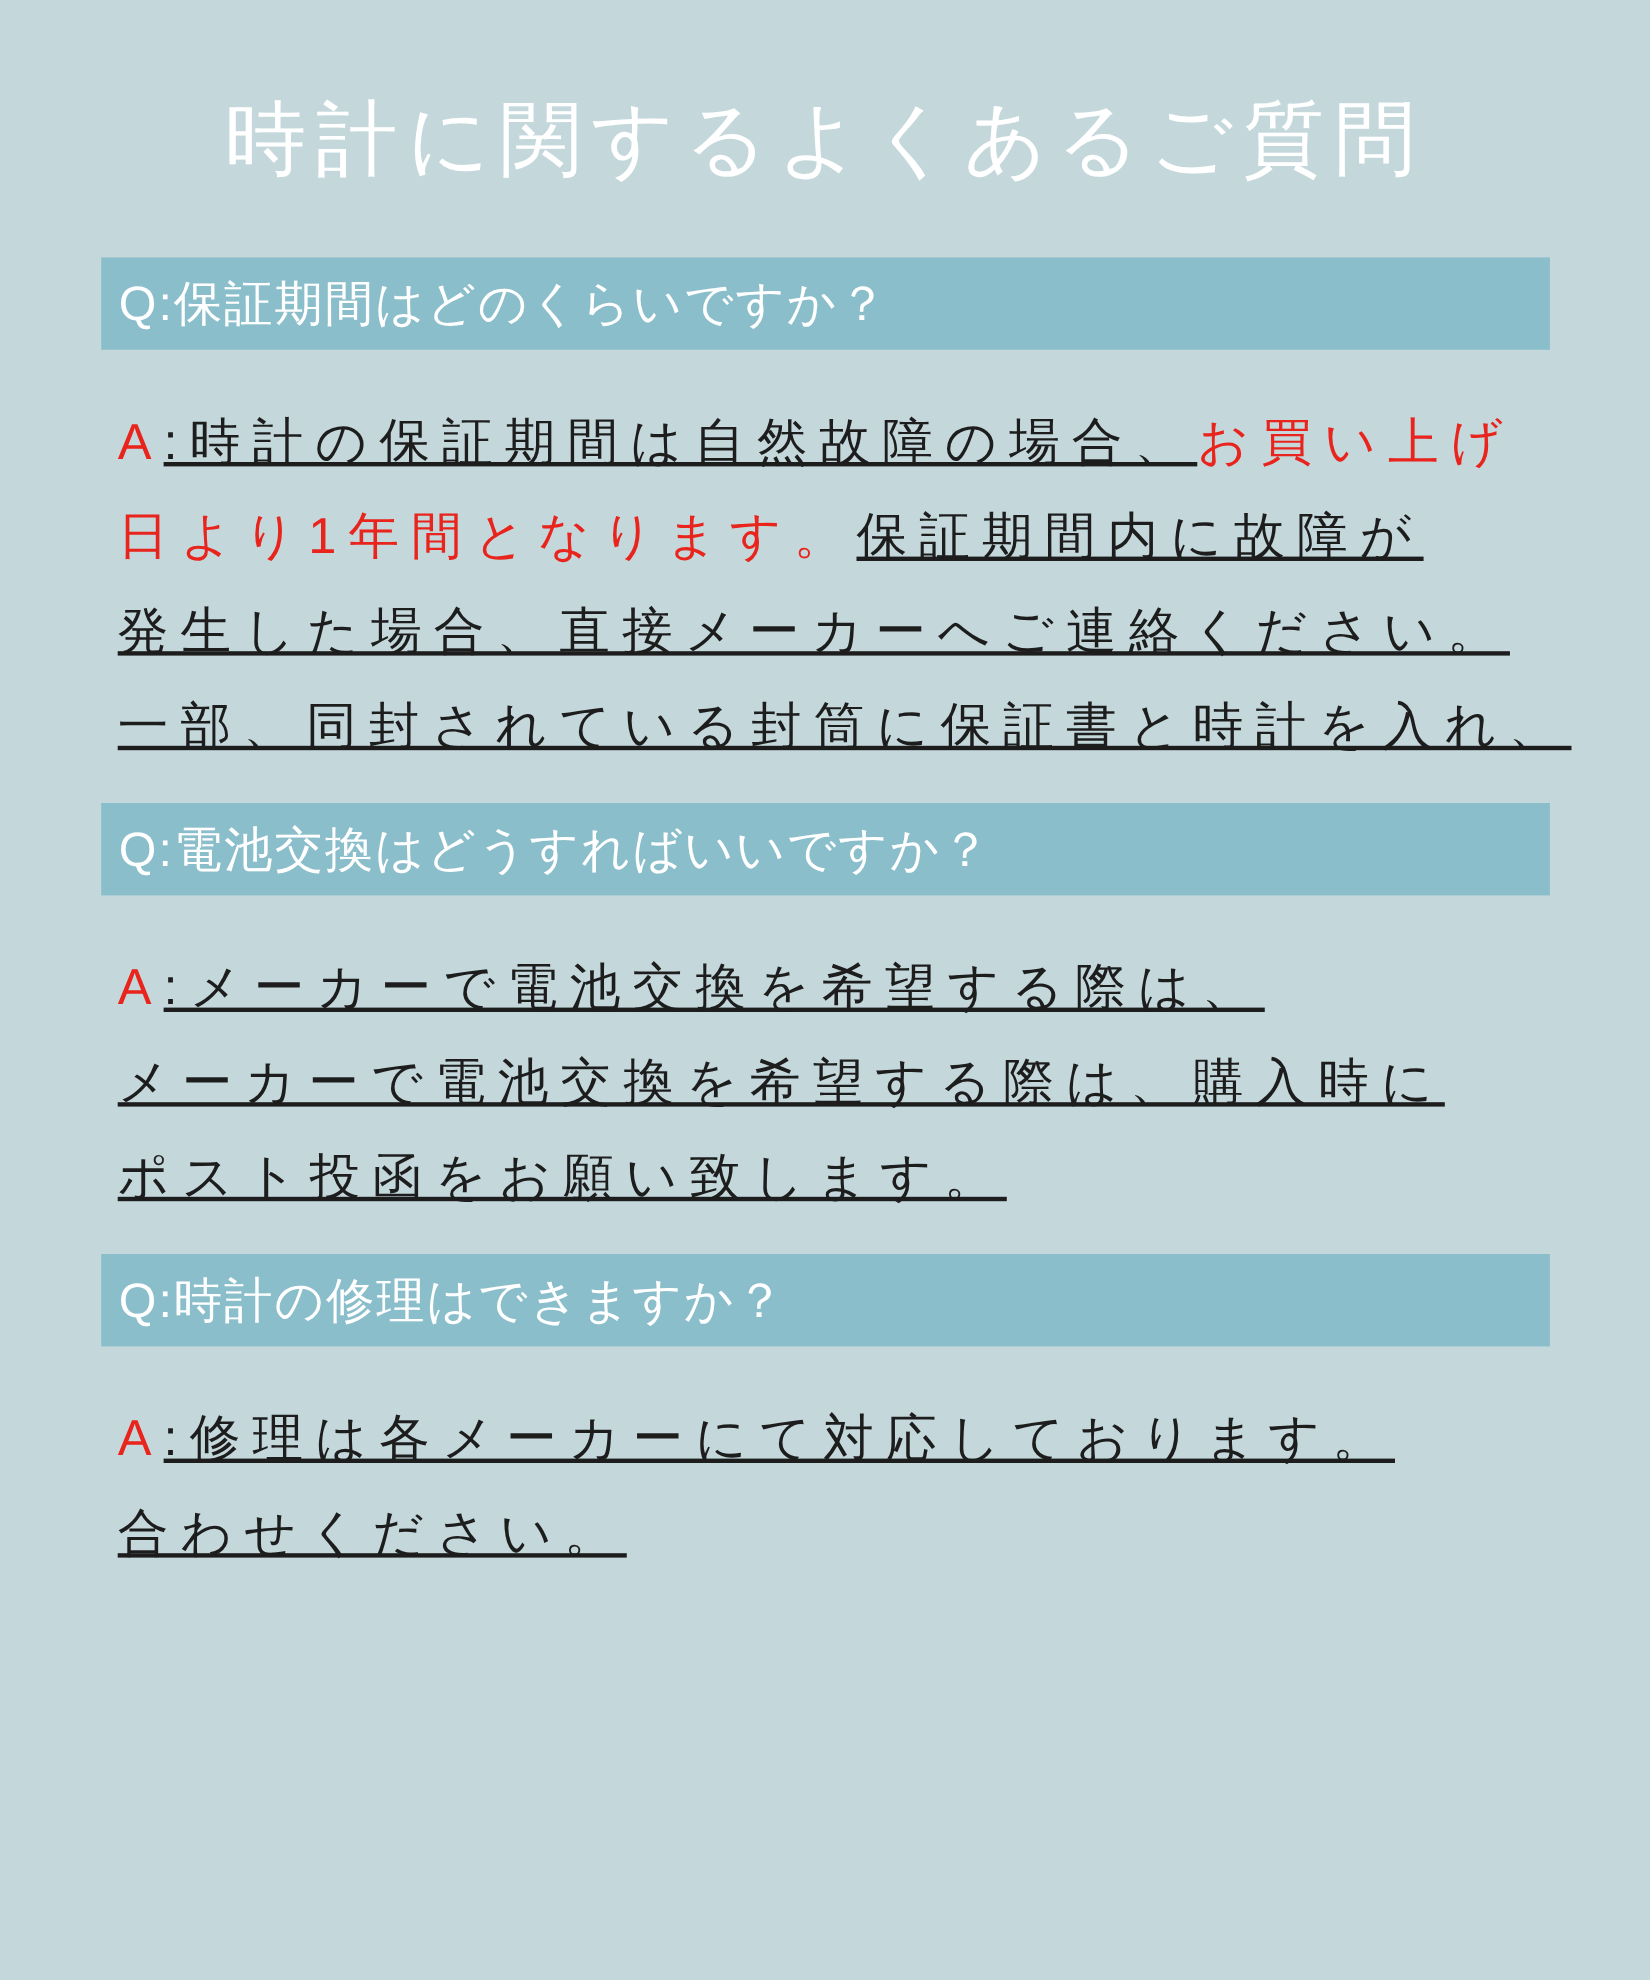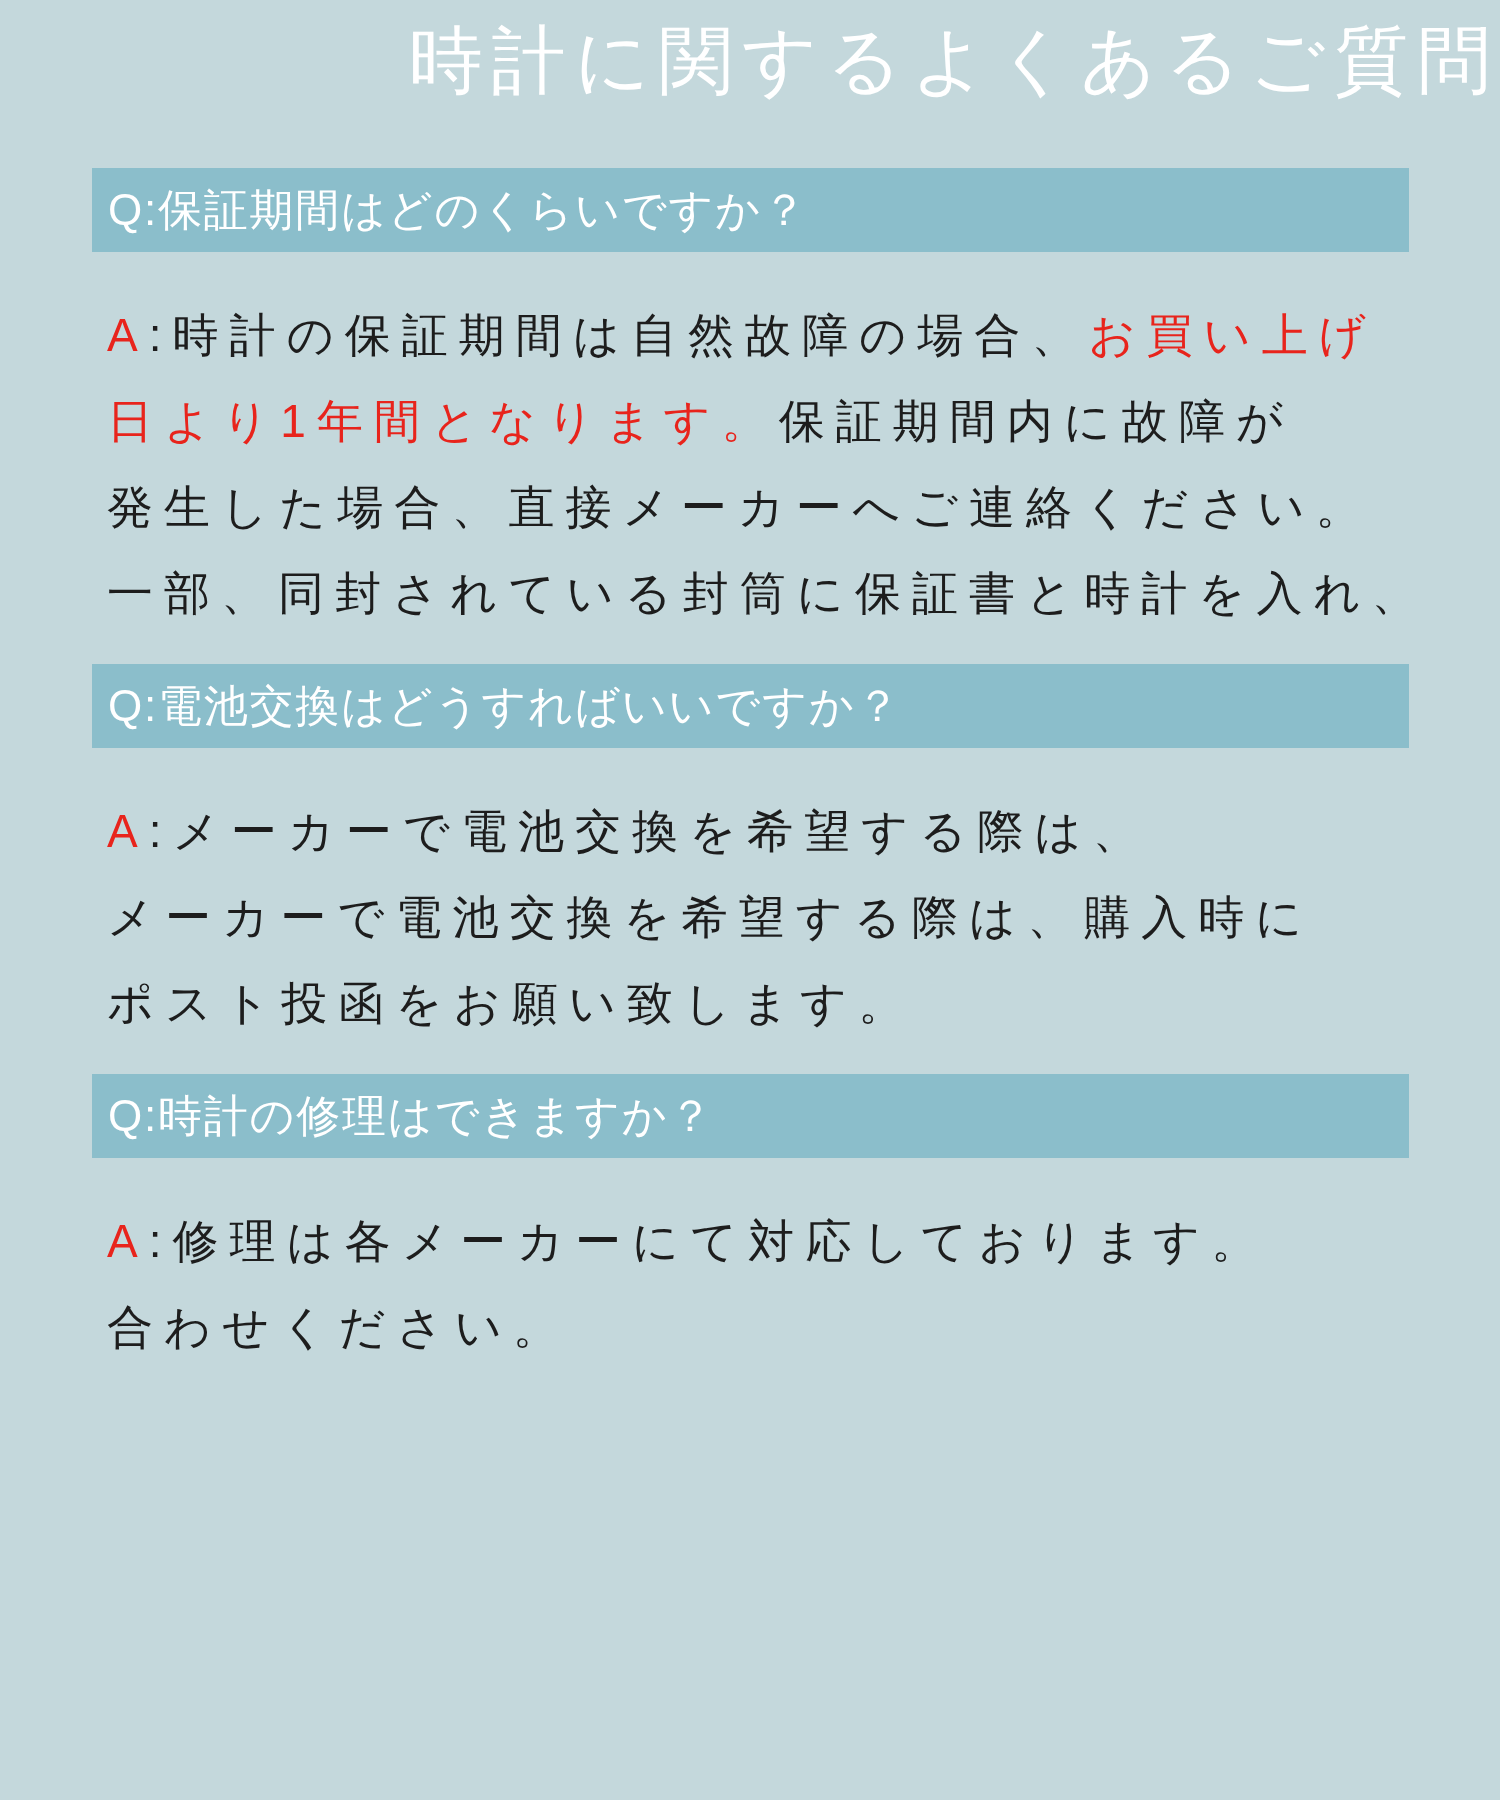--- a/index.html
+++ b/index.html
@@ -10,22 +10,22 @@
     background: var(--bg, #c4d8dc);
     font-family: "Liberation Sans", sans-serif;
   }
   .page {
     width: 1500px;
     height: 1800px;
     position: relative;
   }
   .title {
     margin: 0;
-    padding-top: 24px;
-    text-align: right;
+    padding-top: 90px;
+    text-align: center;
     font-size: 74px;
     line-height: 74px;
     font-weight: 400;
     letter-spacing: 0.12em;
     color: var(--qtext, #ffffff);
     white-space: nowrap;
   }
   .faq-list {
     margin: 0;
   }
@@ -46,21 +46,21 @@
   .faq-section:first-of-type .qband { margin-top: 70px; }
   .faq-section .answer {
     margin: 40px 91px 28px 107px;
     font-size: 46px;
     line-height: 86px;
     letter-spacing: 0.24em;
     color: var(--atext, #1d1d1d);
   }
   .answer-line { white-space: nowrap; }
   .seg-red { color: var(--red, #e8241c); }
-  .seg-default { color: var(--atext, #1d1d1d); }
+  .seg-default { color: var(--atext, #1d1d1d); text-decoration: underline; }
 </style>
 </head>
 <body>
 
 <div class="page">
   <h1 class="title">時計に関するよくあるご質問</h1>
   <div class="faq-list" id="faq-list">
       <section class="faq-section">
         <div class="qband">
           <span>Q:保証期間はどのくらいですか？</span>

